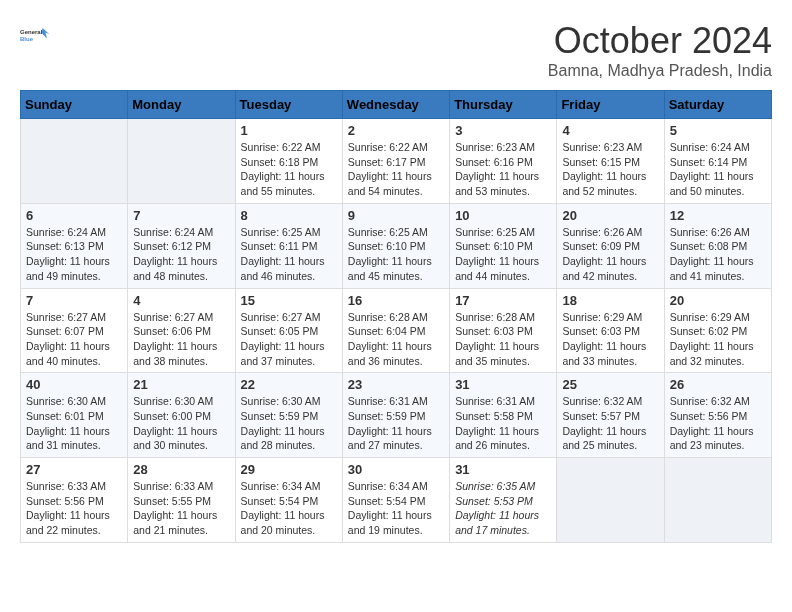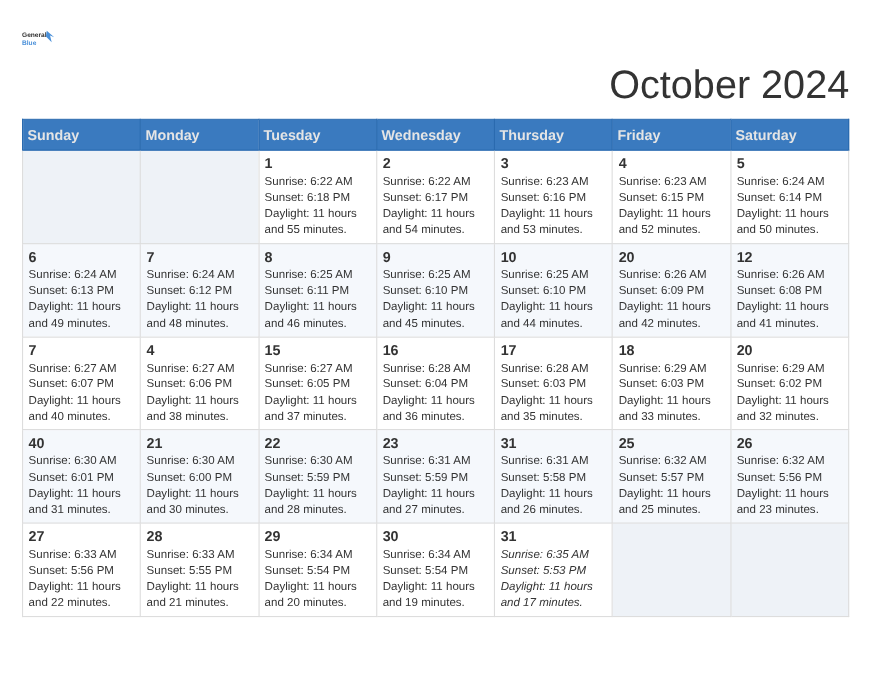--- a/index.html
+++ b/index.html
@@ -25,34 +25,33 @@
       width: 30px;
       height: 30px;
     }
     .title-block {
       text-align: right;
     }
     .month-title {
       font-size: 36px;
       font-weight: normal;
       color: #333;
-      margin-top: 36px;
     }
     .location {
       font-size: 16px;
       color: #555;
     }
     table {
       width: 100%;
       border-collapse: collapse;
       font-size: 11px;
     }
     thead tr th {
       background-color: #3a7abf;
-      color: #e5e5e5;
+      color: #000000;
       padding: 6px 4px;
       text-align: left;
       font-size: 13px;
       font-weight: bold;
       border: 1px solid #2a6aaf;
     }
     tbody tr td {
       border: 1px solid #ddd;
       padding: 4px 5px;
       vertical-align: top;
@@ -85,20 +84,21 @@
 <div class="header">
   <div class="logo">
     <svg class="logo-icon" viewBox="0 0 80 42" xmlns="http://www.w3.org/2000/svg" width="80" height="42">
         <text x="0" y="18" font-size="16" font-weight="bold" fill="#333">General</text>
         <text x="0" y="36" font-size="16" font-weight="bold" fill="#4a90d9">Blue</text>
         <polygon points="60,2 78,18 68,14 72,30 58,16" fill="#4a90d9"></polygon>
       </svg>
   </div>
   <div class="title-block">
     <div class="month-title">October 2024</div>
+    <div class="location">Bamna, Madhya Pradesh, India</div>
   </div>
 </div>
 
 <table>
   <thead>
     <tr>
     <th>Sunday</th>
         <th>Monday</th>
         <th>Tuesday</th>
         <th>Wednesday</th>

